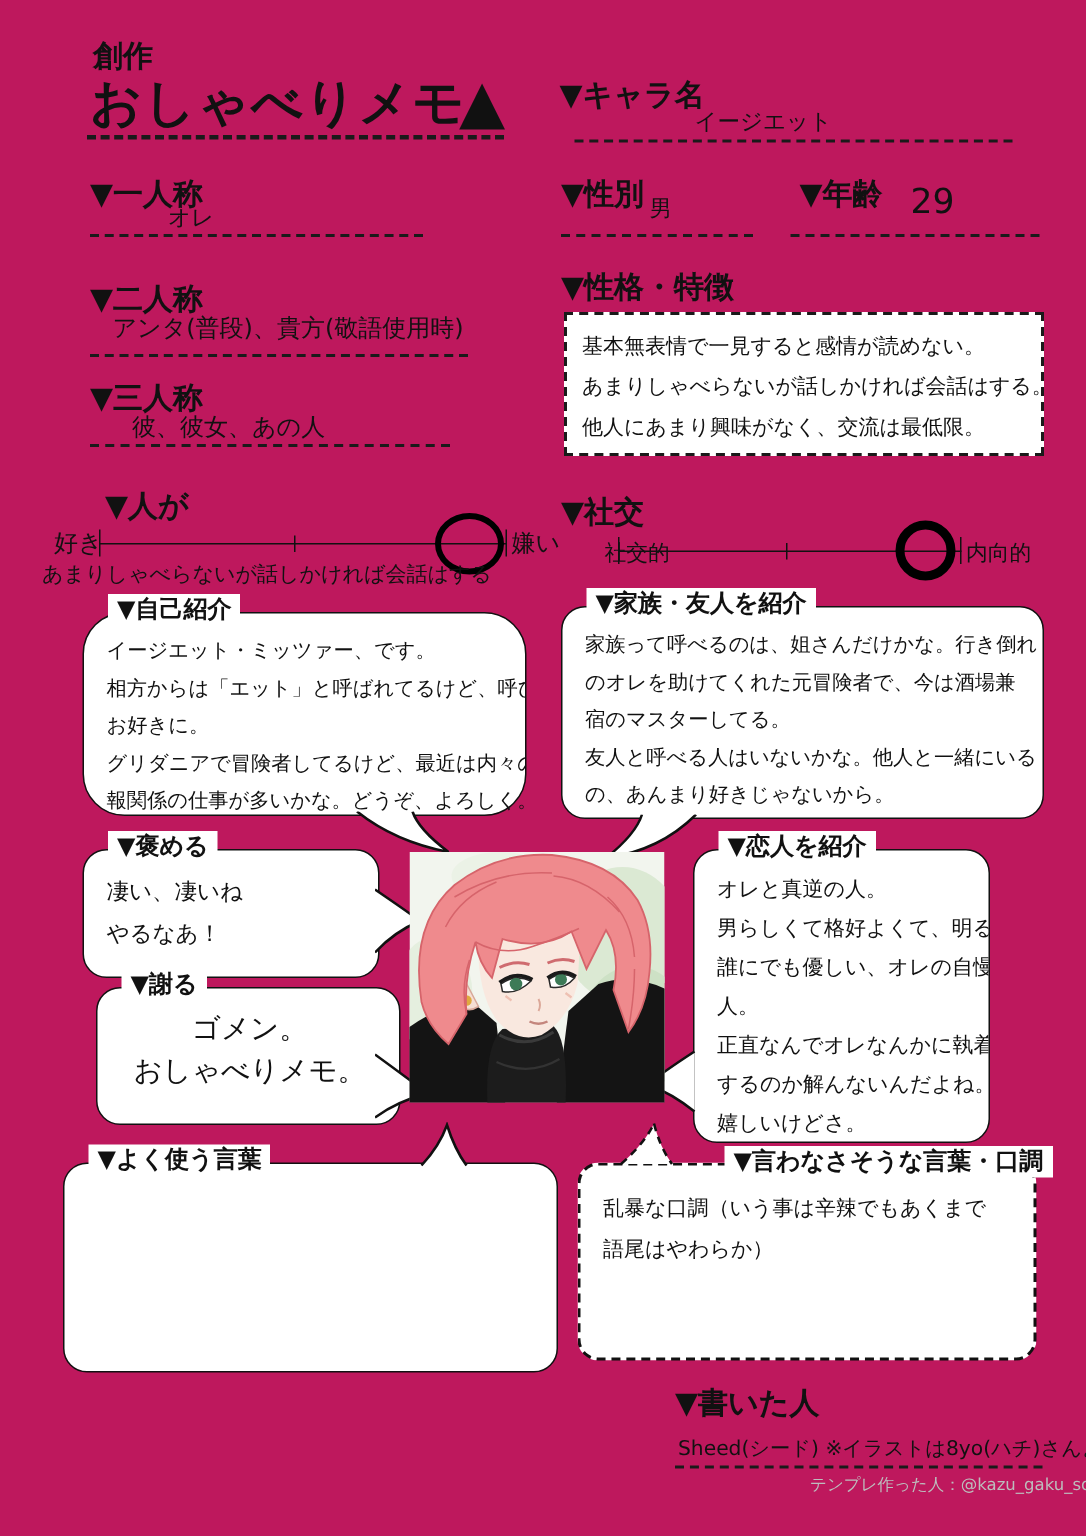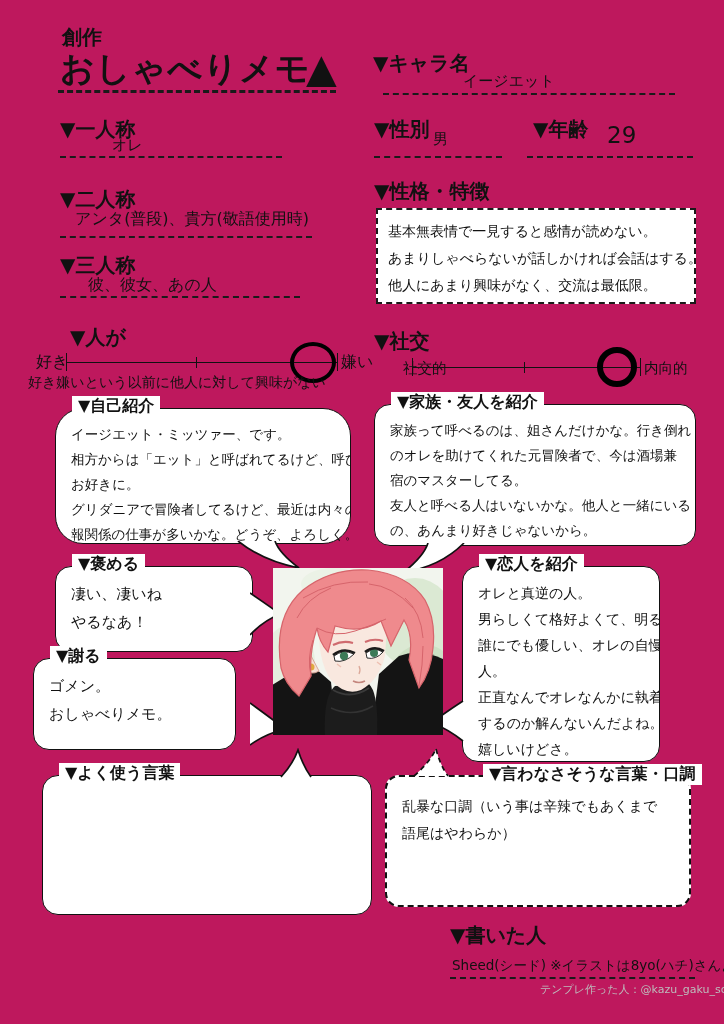--- a/index.html
+++ b/index.html
@@ -70,21 +70,21 @@
   <div class="abs dashline" style="left:60px;top:296px;width:240px;"></div>
 
   <div class="abs sec-label" style="left:70px;top:324px;">▼人が</div>
   <div class="abs value" style="left:36px;top:352px;font-size:16px;">好き</div>
   <div class="abs value" style="left:341px;top:352px;font-size:16px;">嫌い</div>
   <div class="abs scale-line" style="left:66px;top:362px;width:272px;"></div>
   <div class="abs tick" style="left:66px;top:353px;height:18px;"></div>
   <div class="abs tick" style="left:196px;top:357px;height:11px;"></div>
   <div class="abs tick" style="left:337px;top:353px;height:18px;"></div>
   <div class="abs marker-circle" style="left:290px;top:342px;width:38px;height:33px;border:4.5px solid #000;"></div>
-  <div class="abs note" style="left:28px;top:374px;">好き嫌いという以前に他人に対して興味がない</div>
+  <div class="abs note" style="left:28px;top:374px;">あまりしゃべらないが話しかければ会話はする</div>
 
   <div class="abs sec-label" style="left:374px;top:328px;">▼社交</div>
   <div class="abs value" style="left:374px;top:359px;font-size:14.5px;margin-left:29px;">社交的</div>
   <div class="abs value" style="left:644px;top:359px;font-size:14.5px;">内向的</div>
   <div class="abs scale-line" style="left:412px;top:367px;width:229px;"></div>
   <div class="abs tick" style="left:412px;top:358px;height:18px;"></div>
   <div class="abs tick" style="left:524px;top:362px;height:11px;"></div>
   <div class="abs tick" style="left:640px;top:358px;height:18px;"></div>
   <div class="abs marker-circle" style="left:597px;top:347px;width:28px;height:28px;border:6px solid #000;"></div>
 
@@ -123,23 +123,23 @@
     <div class="content" style="font-size:15px;line-height:28px;">
         <div class="bl">凄い、凄いね</div>
         <div class="bl">やるなあ！</div>
       </div>
   </div>
   <svg class="tail" style="left:250px;top:590px;" width="34" height="48">
     <path d="M0,3 Q22,18 30,24 Q13,31 0,45 Z" fill="#fff" stroke="none"></path>
     <path d="M0,3 Q22,18 30,24 Q13,31 0,45" fill="none" stroke="#111" stroke-width="1.7"></path>
   </svg>
 
-  <div class="bubble" style="left:33px;top:658px;width:201px;height:90px;">
+  <div class="bubble" style="left:64px;top:658px;width:201px;height:90px;text-align:center;">
     <div class="bubble-label">▼謝る</div>
-    <div class="content" style="font-size:15px;line-height:28px;">
+    <div class="content" style="font-size:19px;line-height:28px;">
         <div class="bl">ゴメン。</div>
         <div class="bl">おしゃべりメモ。</div>
       </div>
   </div>
   <svg class="tail" style="left:250px;top:700px;" width="38" height="48">
     <path d="M0,3 Q26,22 35,29 Q15,34 0,45 Z" fill="#fff" stroke="none"></path>
     <path d="M0,3 Q26,22 35,29 Q15,34 0,45" fill="none" stroke="#111" stroke-width="1.7"></path>
   </svg>
 
   <div class="bubble" style="left:462px;top:566px;width:196px;height:194px;">

